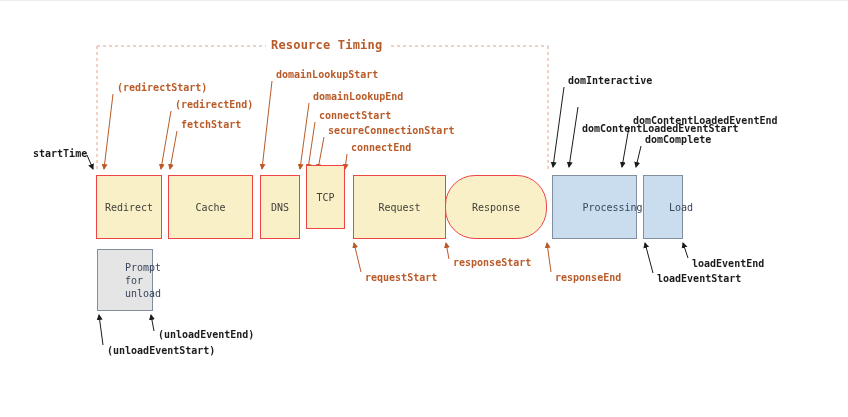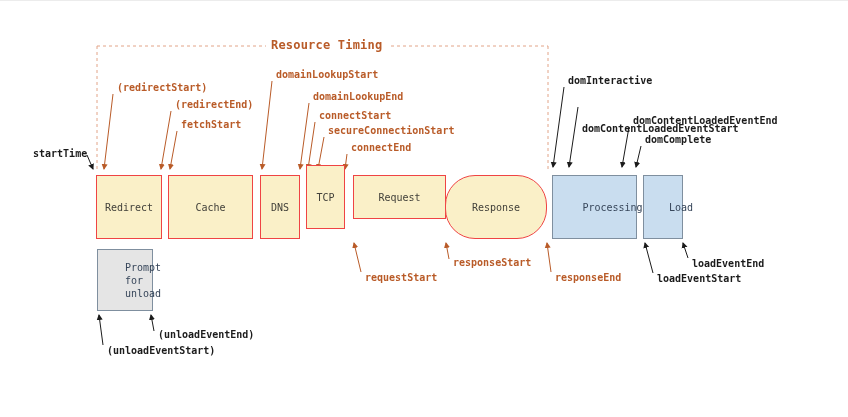--- a/index.html
+++ b/index.html
@@ -86,21 +86,21 @@
         </div>
         <div class="pbox" style="left: 168px; top: 174px; width: 85px; height: 64px; background: rgb(250, 240, 200);">
           <span>Cache</span>
         </div>
         <div class="pbox" style="left: 260px; top: 174px; width: 40px; height: 64px; background: rgb(250, 240, 200);">
           <span>DNS</span>
         </div>
         <div class="pbox" style="left: 306px; top: 164px; width: 39px; height: 64px; background: rgb(250, 240, 200);">
           <span>TCP</span>
         </div>
-        <div class="pbox" style="left: 353px; top: 174px; width: 93px; height: 44px; background: rgb(250, 240, 200);">
+        <div class="pbox" style="left: 353px; top: 174px; width: 93px; height: 64px; background: rgb(250, 240, 200);">
           <span>Request</span>
         </div>
         <div class="pbox" style="left: 445px; top: 174px; width: 102px; height: 64px; background: rgb(250, 240, 200); border-radius: 30px;">
           <span>Response</span>
         </div>
         <div class="pbox blue" style="left: 552px; top: 174px; width: 85px; height: 64px; background: rgb(201, 221, 239);">
           <span>Processing</span>
         </div>
         <div class="pbox blue" style="left: 643px; top: 174px; width: 40px; height: 64px; background: rgb(201, 221, 239);">
           <span>Load</span>

